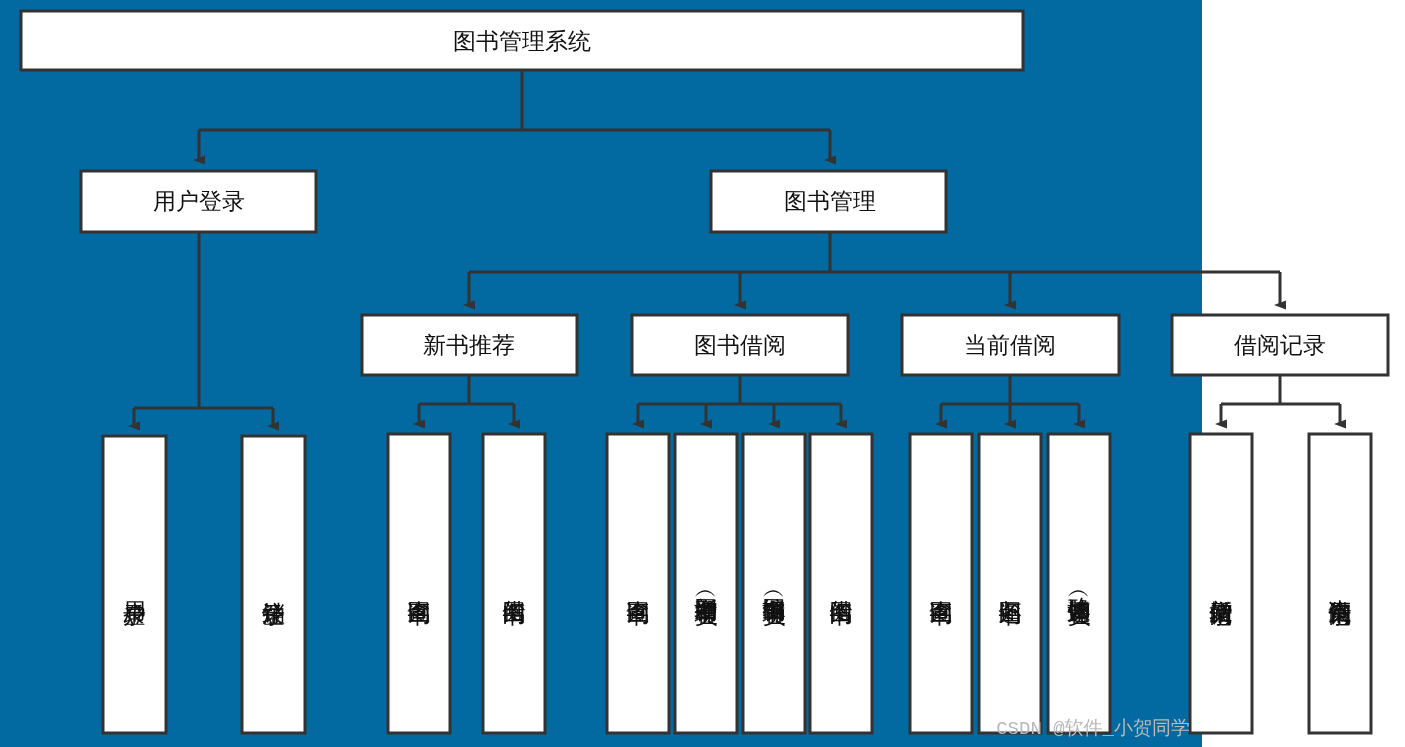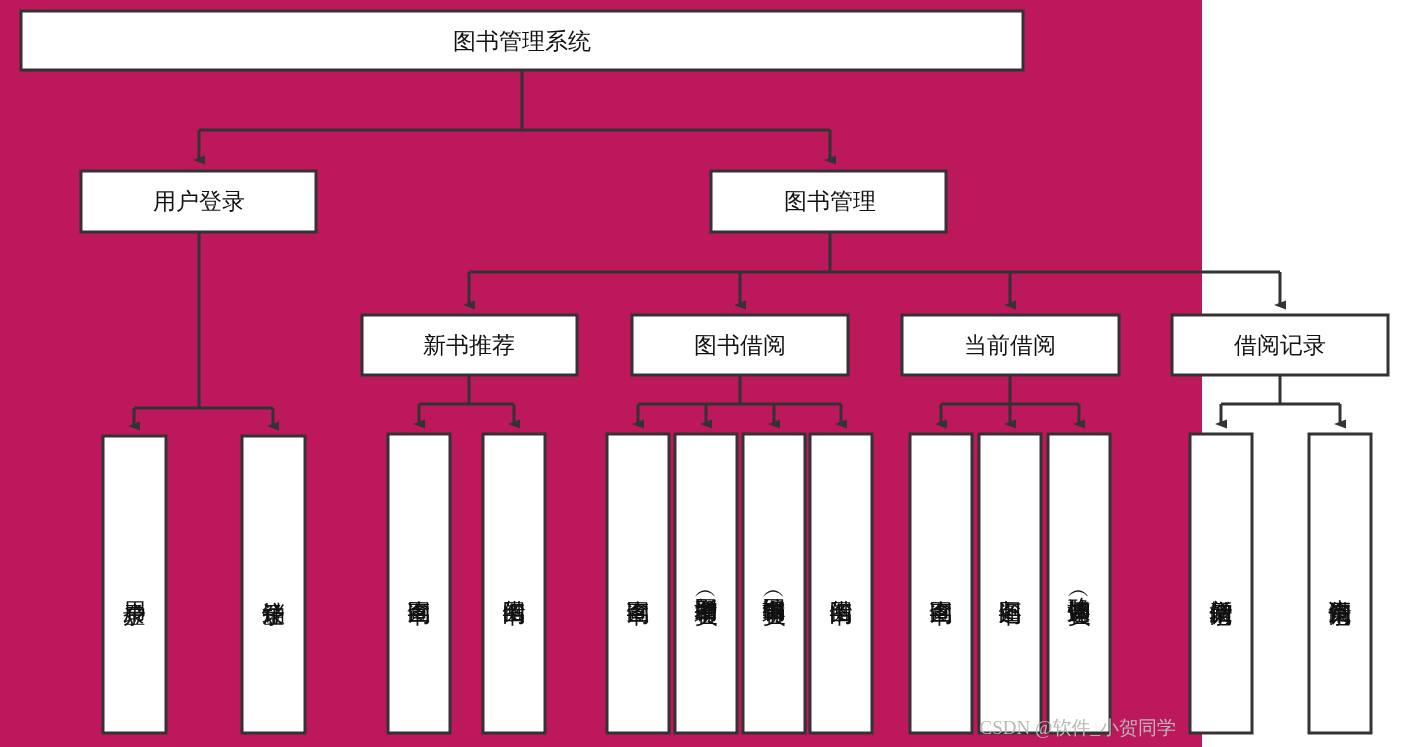--- a/index.html
+++ b/index.html
@@ -10,21 +10,21 @@
   body {
     width: 1405px;
     height: 747px;
     overflow: hidden;
     font-family: "DejaVu Sans", "Liberation Sans", sans-serif;
   }
   #diagram-root {
     position: relative;
     width: 1202px;
     height: 747px;
-    background: #be185d;
+    background: #0369a1;
   }
   svg#flowchart {
     position: absolute;
     left: 0;
     top: 0;
     width: 1405px;
     height: 747px;
   }
   .node-box {
     fill: #ffffff;
@@ -58,23 +58,23 @@
     line-height: 1;
     text-align: center;
     display: flex;
     align-items: center;
     justify-content: center;
     white-space: nowrap;
     pointer-events: none;
   }
   .watermark {
     position: absolute;
-    right: 26px;
+    right: 12px;
     bottom: 6px;
-    font-family: Liberation Serif, serif;
+    font-family: Liberation Mono, monospace;
     font-size: 19px;
     color: #b9b9b9;
     white-space: nowrap;
     text-align: right;
   }
 </style>
 </head>
 <body>
 
 <div id="diagram-root">

